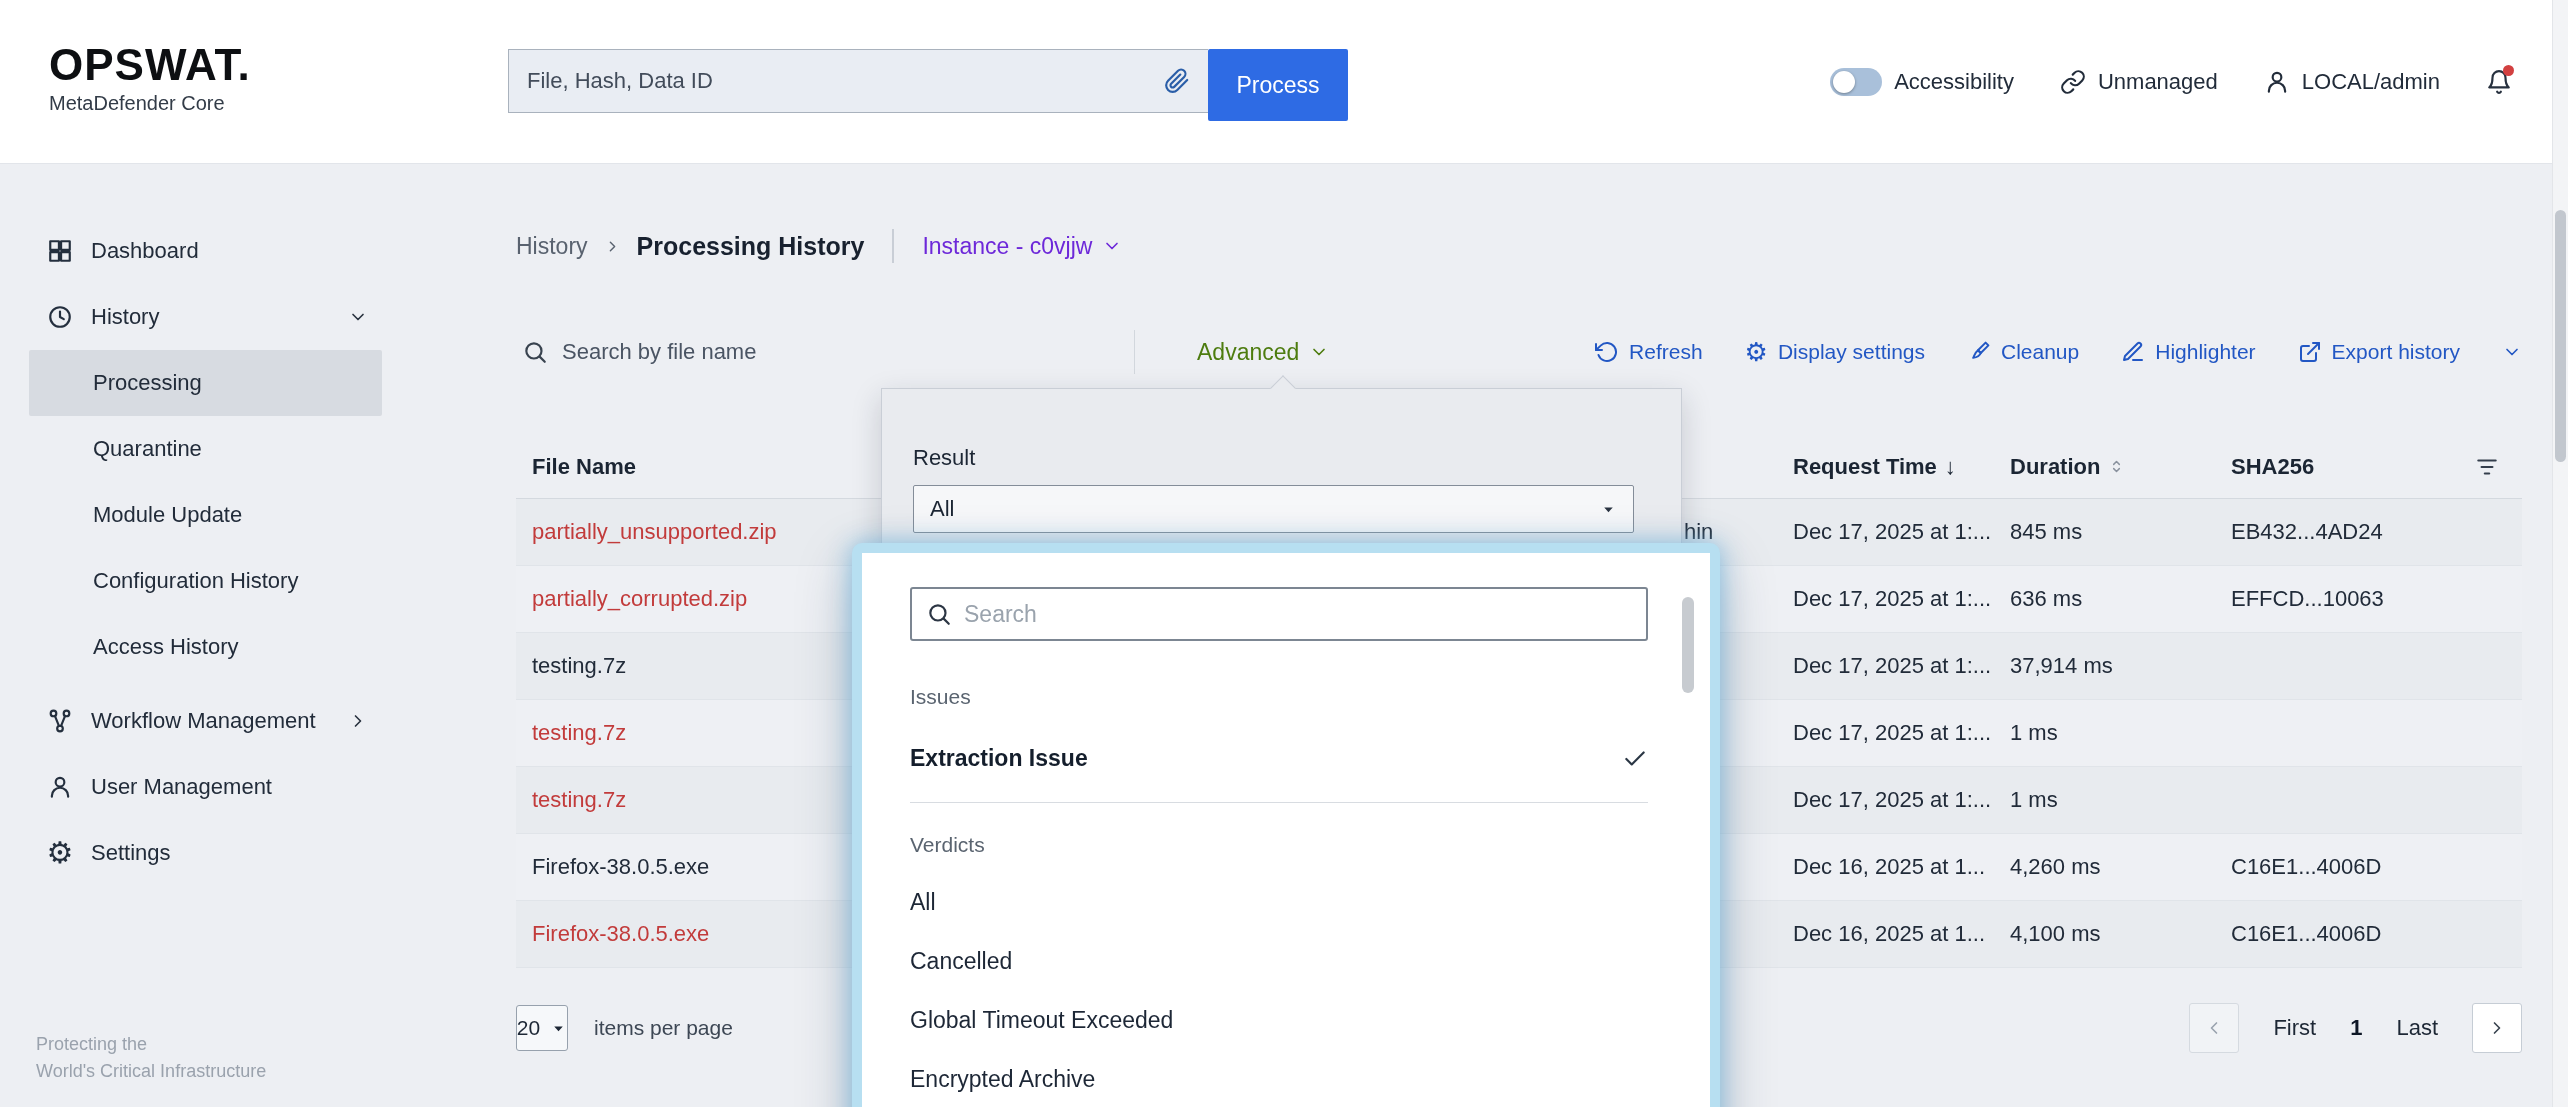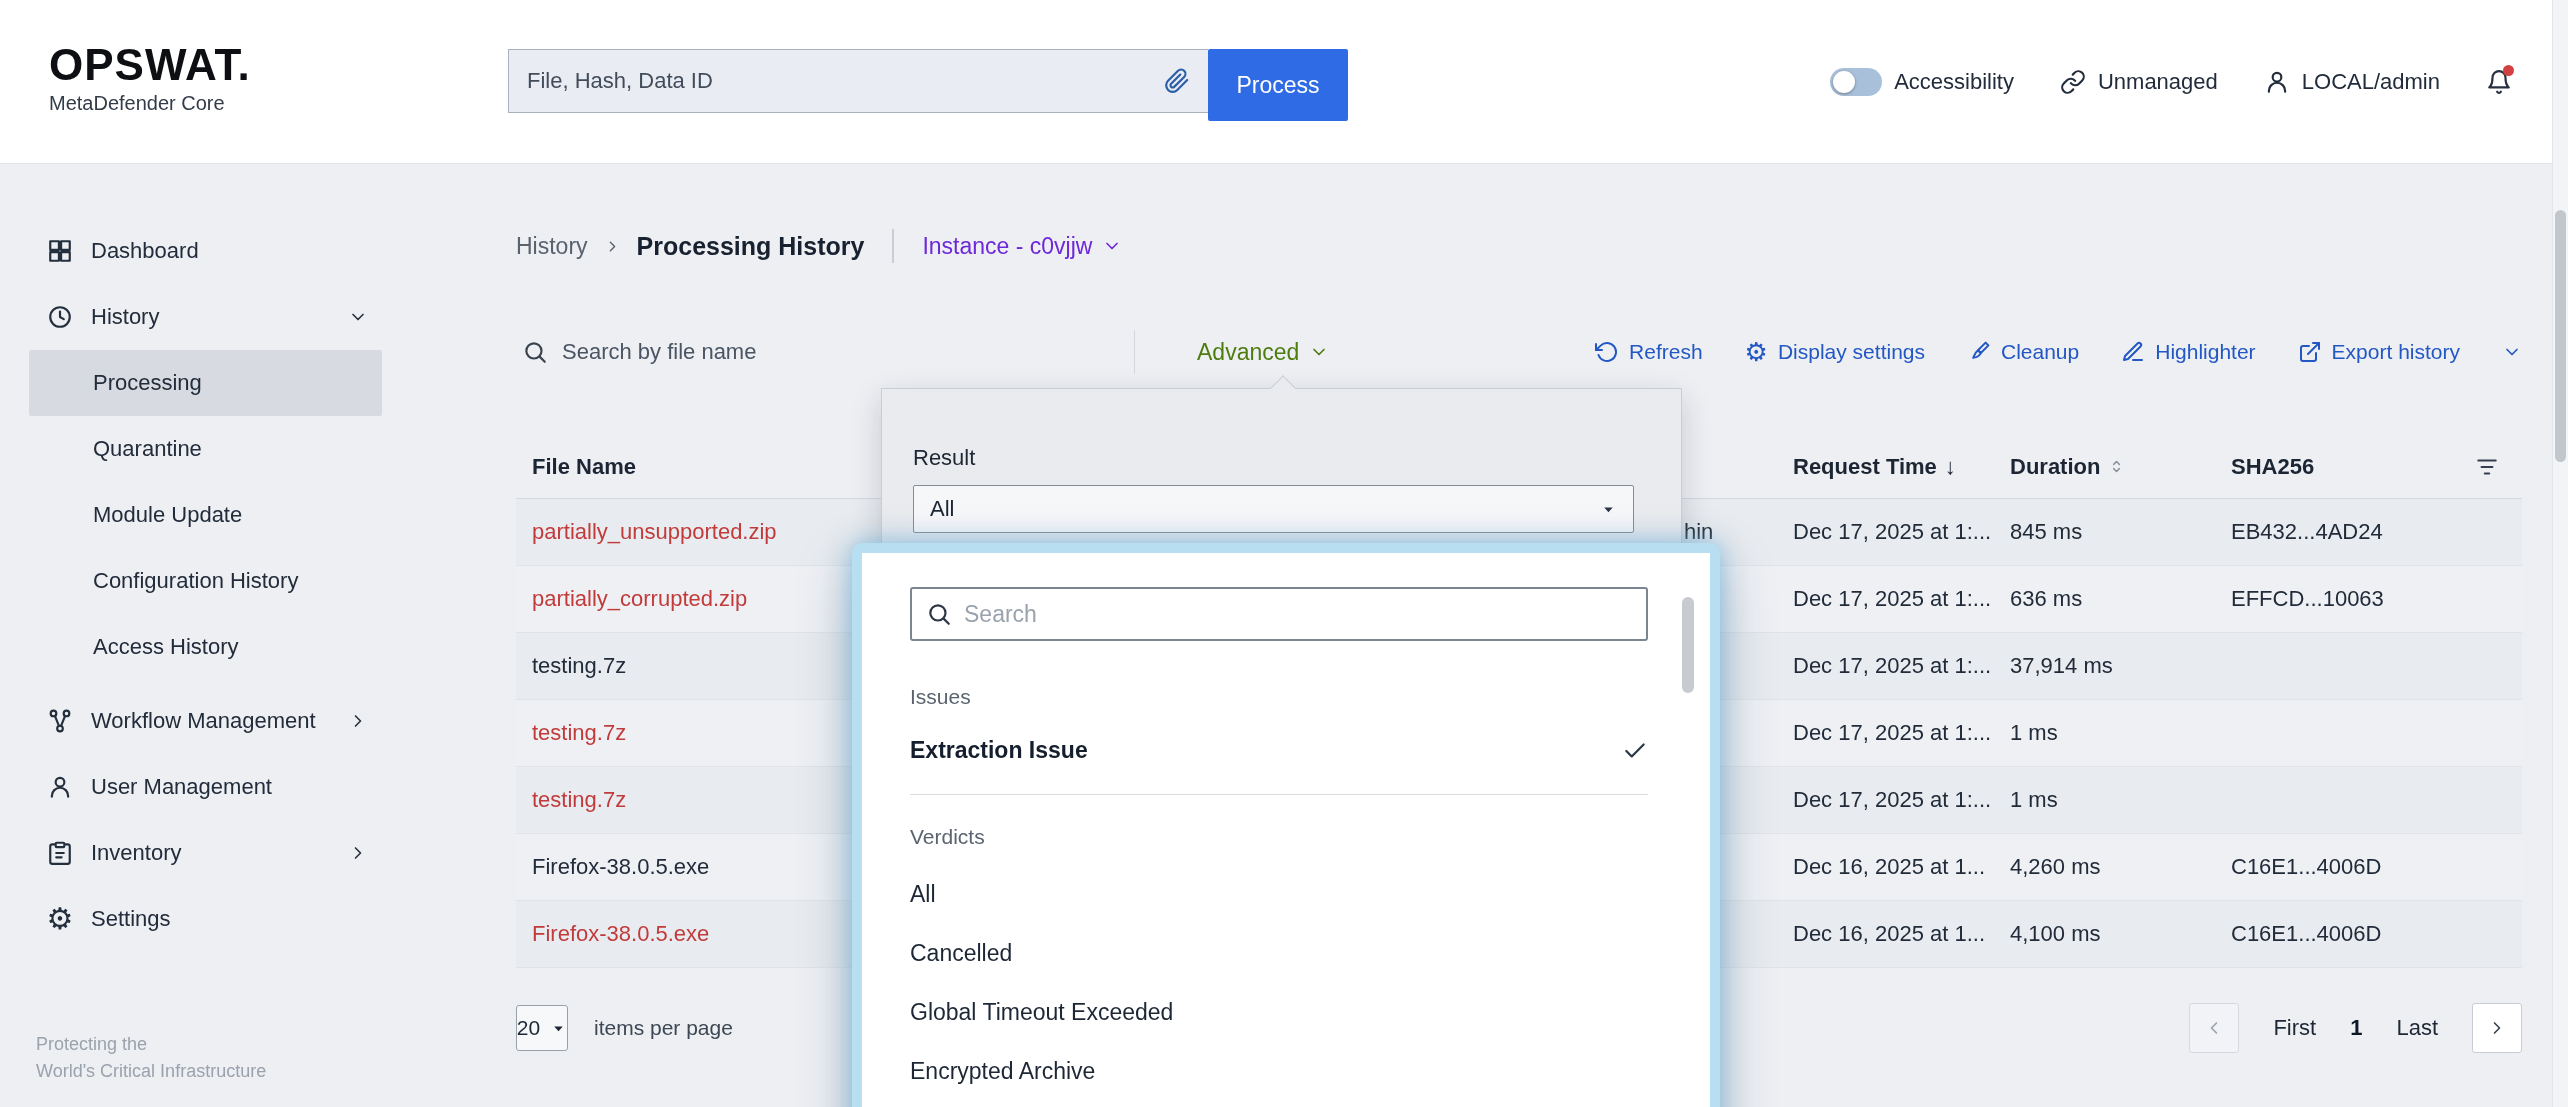--- a/index.html
+++ b/index.html
@@ -95,21 +95,21 @@
   .panel-select .caret{color:#2a3442}
 
   
   .multiselect{position:absolute;left:852px;top:543px;width:868px;height:660px;background:#fff;border:10px solid #b7dff1;border-radius:10px;box-shadow:0 0 24px rgba(120,185,225,.85),0 20px 55px rgba(20,45,75,.28);z-index:10;padding:34px 62px 20px 48px}
   .dd-search{display:flex;align-items:center;gap:12px;height:54px;border:2px solid #7c8692;border-radius:3px;background:#fff;padding:0 14px;color:#2c3644}
   .dd-search input{flex:1;border:none;outline:none;font-size:23px;color:#2c3644;font-family:inherit}
   .dd-search input::placeholder{color:#9aa3ad}
   .dd-group{margin-top:44px;font-size:21px;color:#5a6470}
   .dd-group.g2{margin-top:30px}
   .dd-option{margin-top:32px;font-size:23px;color:#1d2736;cursor:pointer;display:flex;align-items:center;justify-content:space-between}
-  .dd-option.checked{margin-top:28px}
+  .dd-option.checked{margin-top:36px}
   .dd-option.first{margin-top:32px}
   .dd-strong{font-weight:700;color:#141e2c}
   .chk{color:#2a3644;width:28px;height:28px}
   .dd-divider{margin-top:30px;border-top:1px solid #d8dce1}
   .dd-scroll{position:absolute;right:16px;top:44px;width:12px;height:96px;background:#c7cbd0;border-radius:6px;cursor:pointer}
 
   
   .page-scrollbar{position:absolute;right:0;top:0;width:16px;height:1107px;background:#f3f4f6;border-left:1px solid #e3e5e9;z-index:30}
   .page-scroll-thumb{position:absolute;left:2px;top:210px;width:11px;height:252px;background:#c2c7ce;border-radius:6px;cursor:pointer}
 </style>
@@ -298,33 +298,20 @@
           </svg>
         </span>
     </div>
     <div class="nav-item">
       <span class="icon nav-ic">
           <svg class="ic">
             <use href="#ic-user"></use>
           </svg>
         </span>
       <span>User Management</span>
-    </div>
-    <div class="nav-item">
-      <span class="icon nav-ic">
-          <svg class="ic">
-            <use href="#ic-box"></use>
-          </svg>
-        </span>
-      <span>Inventory</span>
-      <span class="icon nav-chev">
-          <svg class="ic sm">
-            <use href="#ic-chev-right"></use>
-          </svg>
-        </span>
     </div>
     <div class="nav-item">
       <span class="icon nav-ic gear-glyph">⚙</span>
       <span>Settings</span>
     </div>
     <div class="sidebar-footer">
       <div>Protecting the</div>
       <div>World's Critical Infrastructure</div>
     </div>
   </nav>

